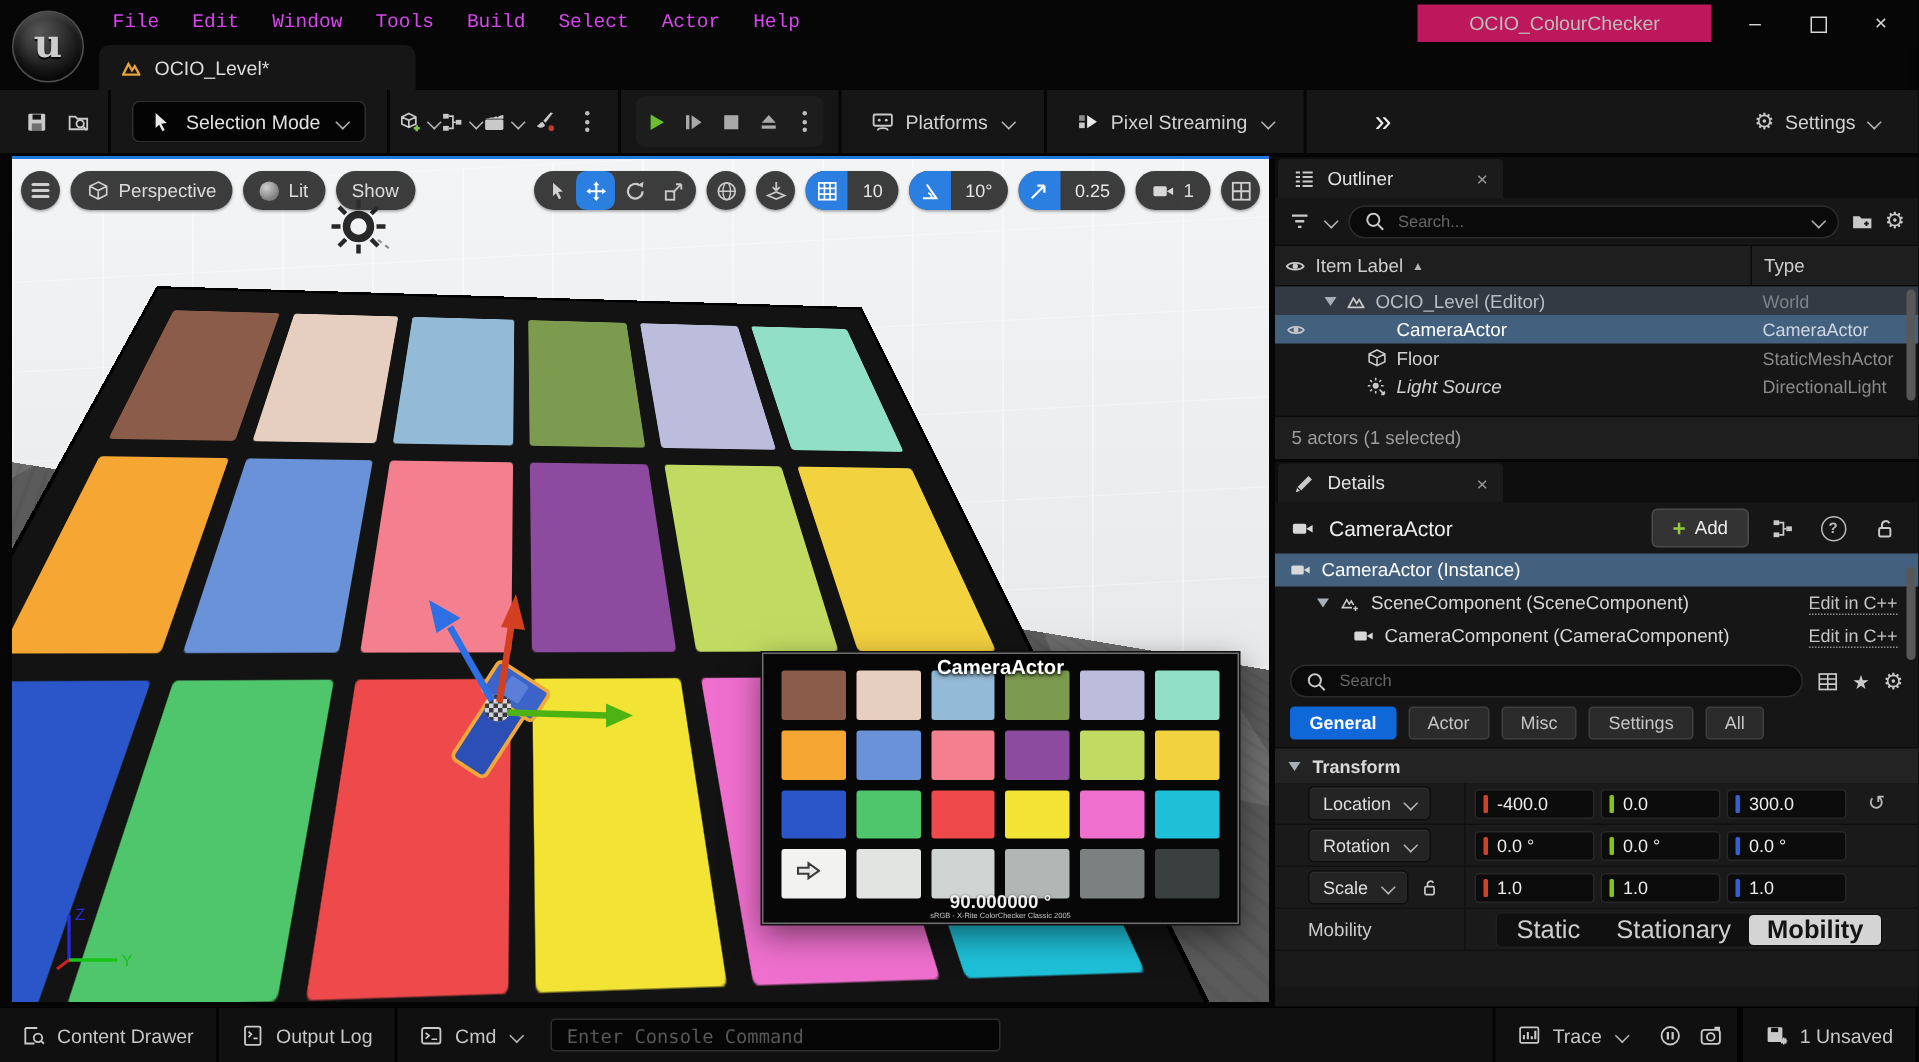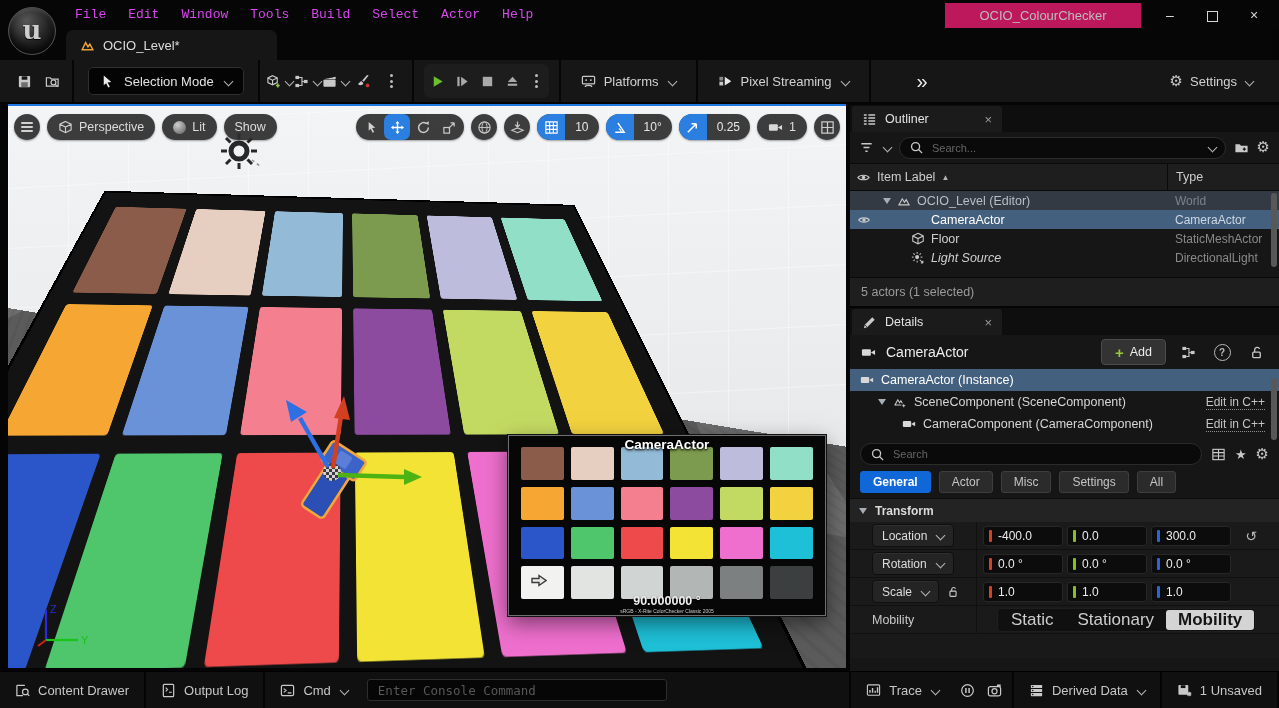--- a/index.html
+++ b/index.html
@@ -987,38 +987,20 @@
     <div class="sb-item" style="padding:0 10px 0 6px;">
         <span class="ic">
           <svg width="15" height="15" viewBox="0 0 16 16">
             <rect x="1.5" y="3.8" width="13" height="10" rx="2" fill="none" stroke="#c9c9c9" stroke-width="1.3"></rect>
             <circle cx="8" cy="8.8" r="2.7" fill="none" stroke="#c9c9c9" stroke-width="1.3"></circle>
             <rect x="10.6" y="1.6" width="4" height="2.4" fill="#c9c9c9"></rect>
           </svg>
         </span>
       </div>
     <div class="sb-sep"></div>
-    <div class="sb-item">
-      <span class="ic">
-          <svg width="15" height="15" viewBox="0 0 16 16">
-            <g fill="#c9c9c9">
-              <rect x="2" y="2" width="12" height="3.4" rx=".6"></rect>
-              <rect x="2" y="6.3" width="12" height="3.4" rx=".6"></rect>
-              <rect x="2" y="10.6" width="12" height="3.4" rx=".6"></rect>
-            </g>
-            <g fill="#161616">
-              <circle cx="4" cy="3.7" r=".8"></circle>
-              <circle cx="4" cy="8" r=".8"></circle>
-              <circle cx="4" cy="12.3" r=".8"></circle>
-            </g>
-          </svg>
-        </span>
-      <span>Derived Data</span>
-      <span class="chev"></span>
-    </div>
     <div class="sb-sep"></div>
     <div class="sb-item">
       <span class="ic">
           <svg width="15" height="15" viewBox="0 0 16 16">
             <rect x="1.5" y="2" width="10.5" height="10.5" rx="1" fill="#c9c9c9"></rect>
             <rect x="4" y="2.4" width="5" height="3" fill="#101010"></rect>
             <path d="M13 9.2 v5 M10.5 11.7 h5 M11.2 10 l3.6 3.4 M14.8 10 l-3.6 3.4" stroke="#c9c9c9" stroke-width="1.1"></path>
           </svg>
         </span>
       <span>1 Unsaved</span>

